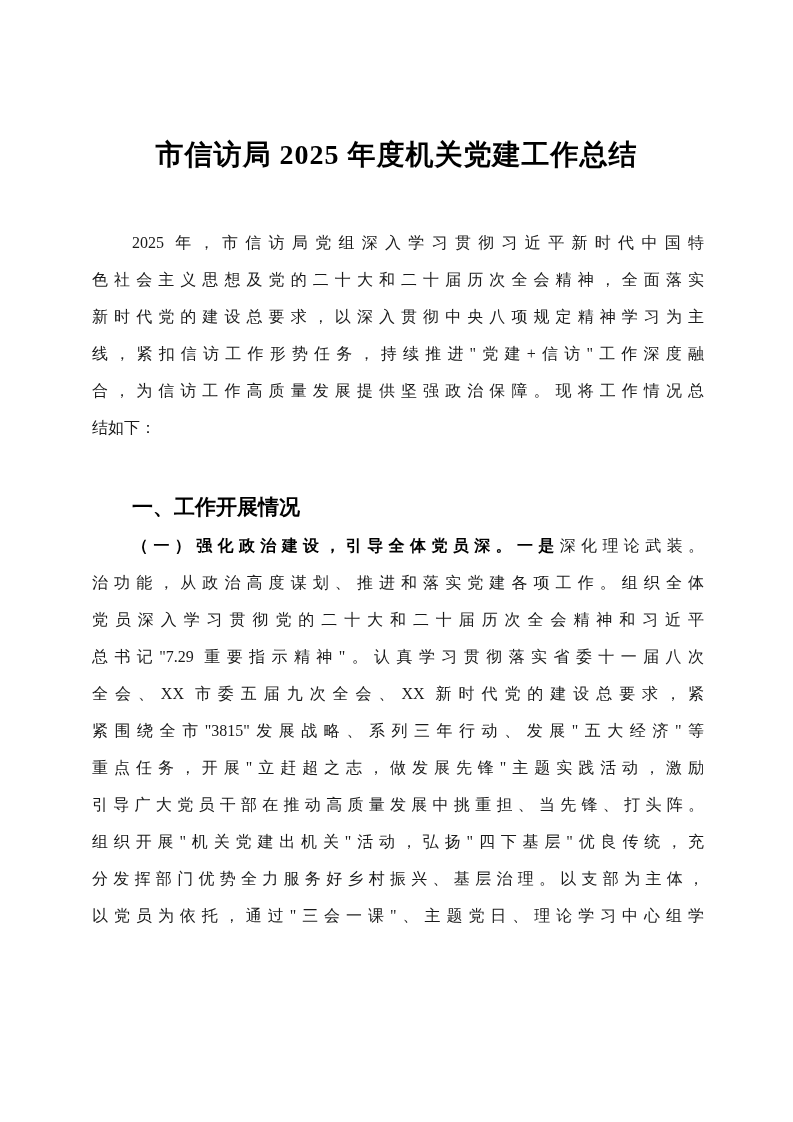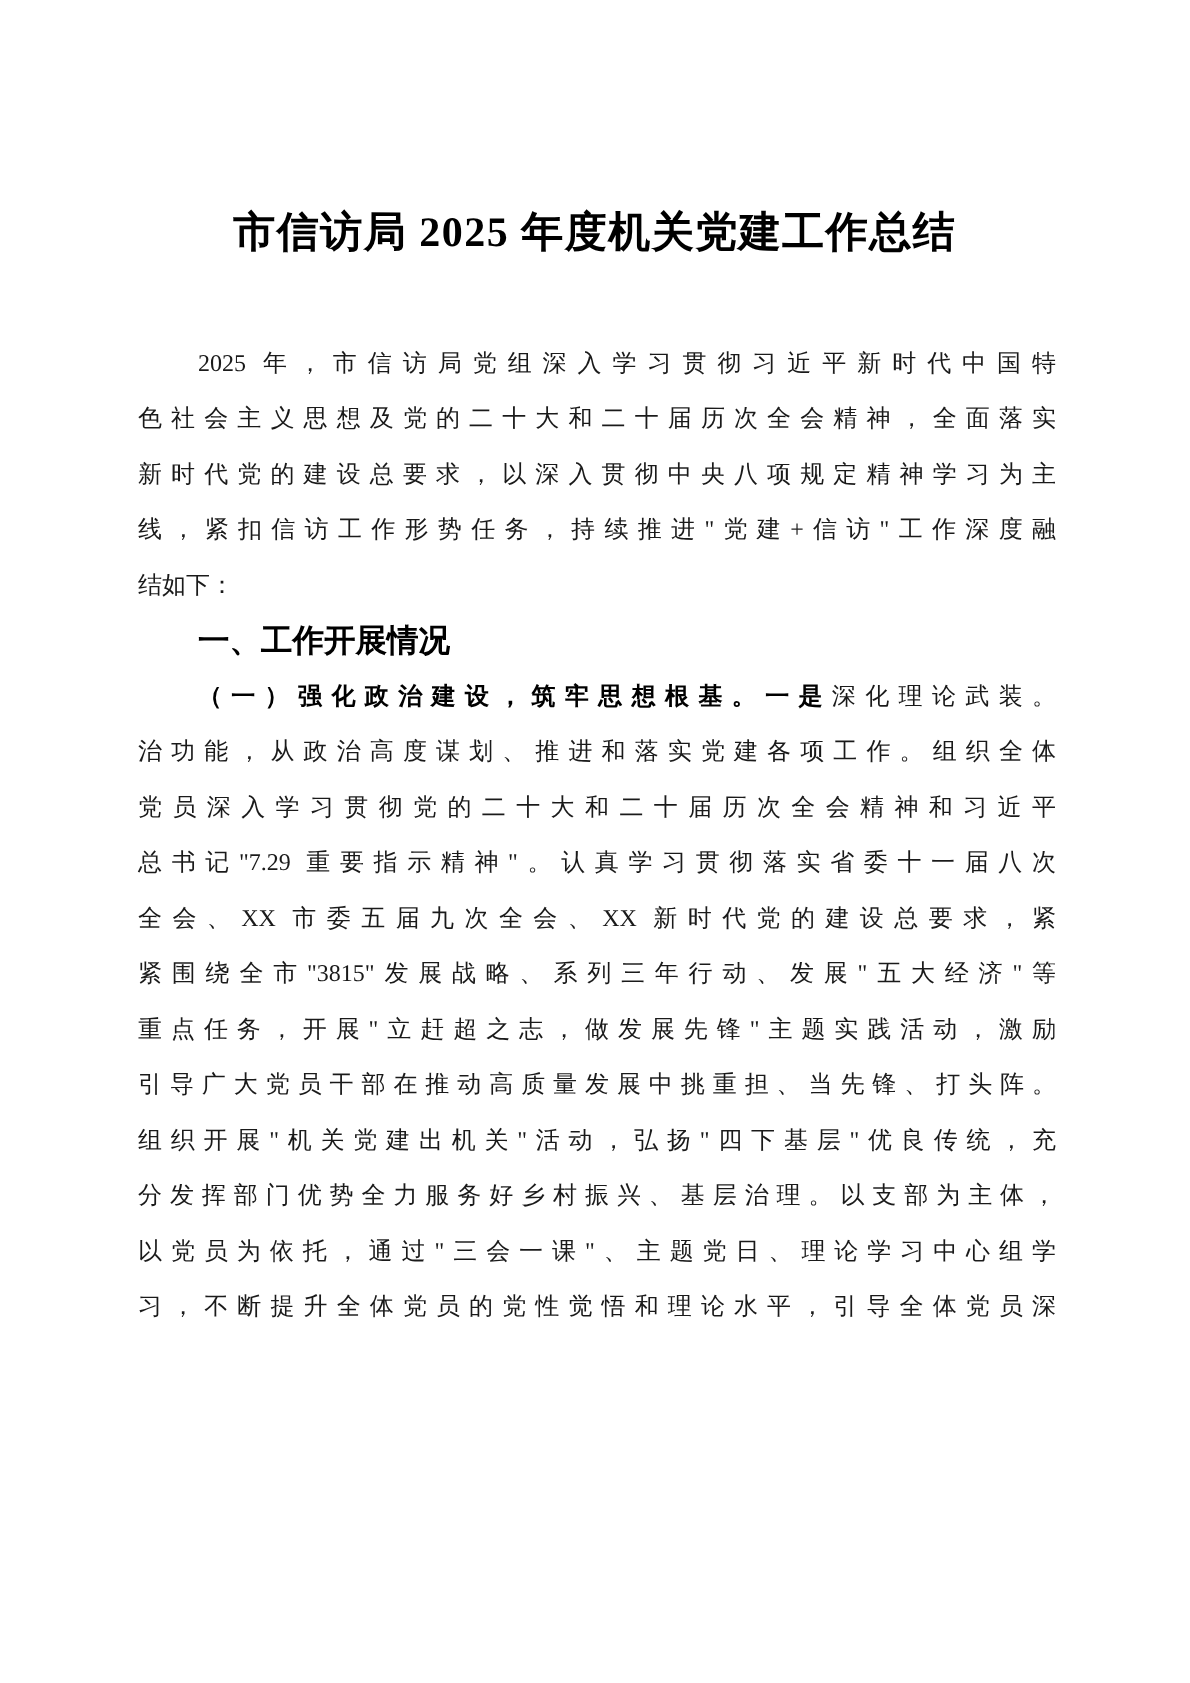--- a/index.html
+++ b/index.html
@@ -47,22 +47,23 @@
     text-align-last: left;
   }
   .indent {
     text-indent: 40px;
   }
   .sec-heading {
     font-size: 21px;
     line-height: 37px;
     font-weight: bold;
     color: #000000;
-    font-family: Liberation Sans, sans-serif;
+    font-family: Liberation Mono, monospace;
     text-indent: 40px;
+    margin-top: 44px;
   }
   .lead-bold {
     font-weight: bold;
     color: #000000;
   }
   .point-bold {
     font-weight: bold;
     color: #000000;
   }
   .footer {
@@ -82,39 +83,39 @@
 
   <div class="doc-title">市信访局 2025 年度机关党建工作总结</div>
 
   <div class="content">
 
     <div>
       <div class="ln indent">2025 年，市信访局党组深入学习贯彻习近平新时代中国特</div>
       <div class="ln">色社会主义思想及党的二十大和二十届历次全会精神，全面落实</div>
       <div class="ln">新时代党的建设总要求，以深入贯彻中央八项规定精神学习为主</div>
       <div class="ln">线，紧扣信访工作形势任务，持续推进"党建+信访"工作深度融</div>
+      <div class="ln">合，为信访工作高质量发展提供坚强政治保障。现将工作情况总</div>
       <div class="ln left">结如下：</div>
     </div>
 
     <div class="sec-heading">一、工作开展情况</div>
 
     <div>
       <div class="ln indent">
-        <span class="lead-bold">（一）强化政治建设，筑牢思想根基。</span><span class="point-bold">一是</span><span>深化理论武装。</span>
+        <span class="lead-bold">（一）强化政治建设，引导全体党员深。</span><span class="point-bold">一是</span><span>深化理论武装。</span>
       </div>
       <div class="ln">治功能，从政治高度谋划、推进和落实党建各项工作。组织全体</div>
       <div class="ln">党员深入学习贯彻党的二十大和二十届历次全会精神和习近平</div>
       <div class="ln">总书记"7.29 重要指示精神"。认真学习贯彻落实省委十一届八次</div>
       <div class="ln">全会、XX 市委五届九次全会、XX 新时代党的建设总要求，紧</div>
       <div class="ln">紧围绕全市"3815"发展战略、系列三年行动、发展"五大经济"等</div>
       <div class="ln">重点任务，开展"立赶超之志，做发展先锋"主题实践活动，激励</div>
       <div class="ln">引导广大党员干部在推动高质量发展中挑重担、当先锋、打头阵。</div>
       <div class="ln">组织开展"机关党建出机关"活动，弘扬"四下基层"优良传统，充</div>
       <div class="ln">分发挥部门优势全力服务好乡村振兴、基层治理。以支部为主体，</div>
       <div class="ln">以党员为依托，通过"三会一课"、主题党日、理论学习中心组学</div>
-      <div class="ln">习，不断提升全体党员的党性觉悟和理论水平，引导全体党员深</div>
     </div>
 
   </div>
 
   <div class="footer">— 1 —</div>
 
 </div>
 
 </body></html>

